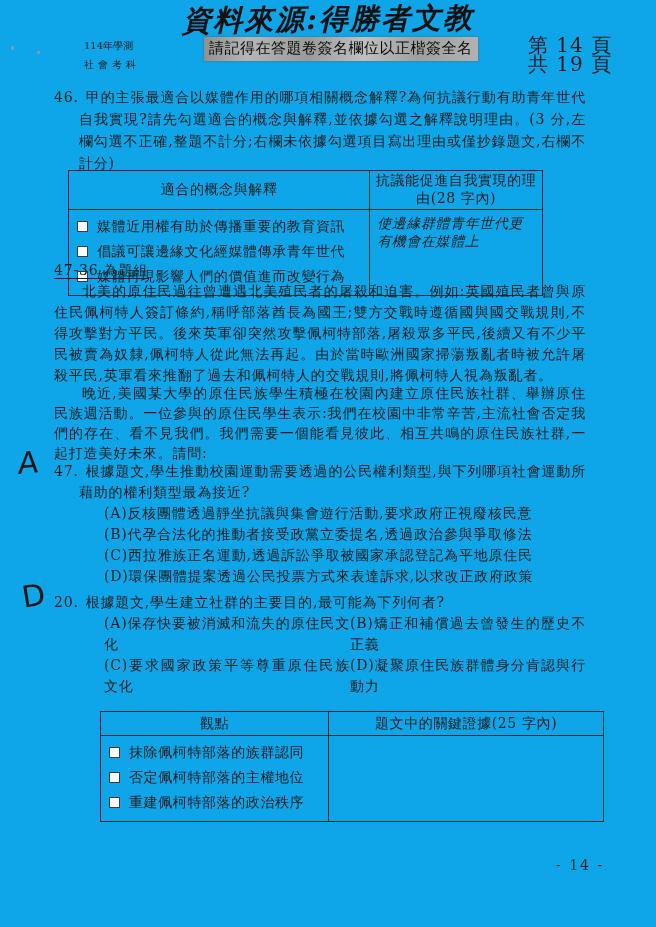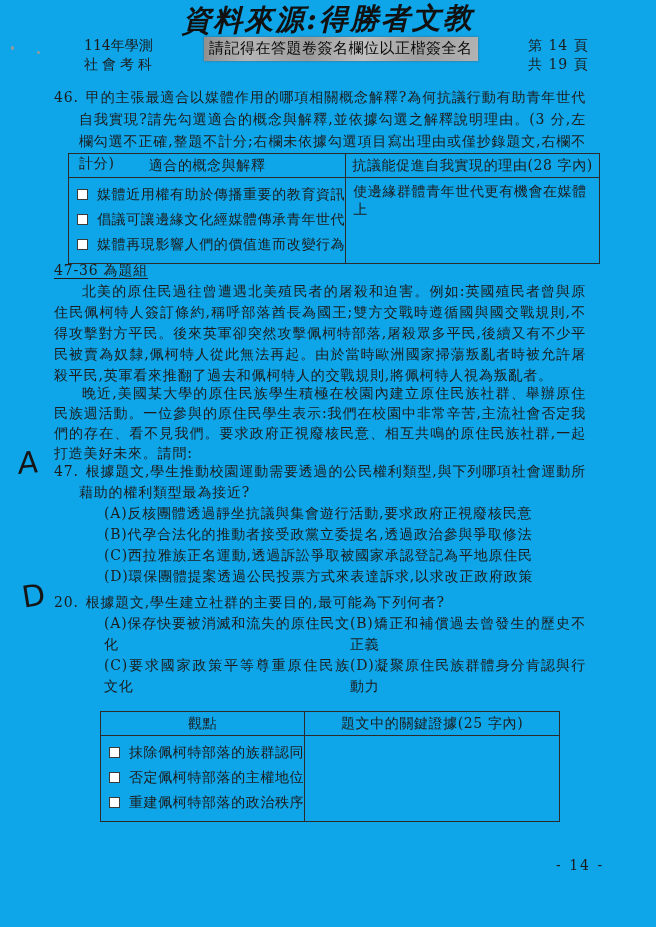--- a/index.html
+++ b/index.html
@@ -18,36 +18,36 @@
     position: absolute; top: 0px; left: 0; width: 100%;
     text-align: center;
     font-family: "DejaVu Serif", serif;
     font-size: 29px; font-weight: bold; font-style: italic;
     letter-spacing: 2px;
     transform: rotate(-0.6deg);
     color: #111;
   }
   .exam-info {
     position: absolute; left: 84px; top: 36px;
-    font-size: 14px; line-height: 19px;
+    font-size: 10px; line-height: 19px;
   }
   .exam-info .subject { letter-spacing: 4px; }
   .sig-note {
     position: absolute; left: 204px; top: 37px;
     font-size: 15px; font-weight: normal;
     padding: 2px 5px 3px 5px;
     letter-spacing: 0.5px;
     color: #0a0a0a;
     background: linear-gradient(93deg, #8f8f8f 0%, #b6b6b6 16%, #9a9a9a 38%,
                 #c0c0c0 58%, #9f9f9f 78%, #b2b2b2 100%);
     box-shadow: 0 0 2px rgba(90,90,90,.8);
   }
   .page-info {
     position: absolute; left: 528px; top: 36px;
-    font-size: 14px; line-height: 19px; letter-spacing: 1px;
+    font-size: 20px; line-height: 19px; letter-spacing: 1px;
   }
   .speck { position: absolute; background: #9a9a9a; border-radius: 50%; }
   .s1 { left: 11px; top: 46px; width: 3px; height: 4px; }
   .s2 { left: 37px; top: 51px; width: 3px; height: 3px; }
 
   
   .blk {
     position: absolute; left: 54px; width: 532px;
     font-size: 14px; line-height: 21px;
     letter-spacing: 0.8px;
@@ -68,31 +68,31 @@
     border-collapse: collapse;
     font-size: 14px;
     letter-spacing: 0.6px;
     border: 1.6px solid #2b2b2b;
   }
   table.tbl th, table.tbl td { border: 1.2px solid #2b2b2b; }
   table.tbl th {
     font-weight: normal; text-align: center;
     height: 24px; padding: 1px 4px;
   }
-  td.opt-cell { padding: 4px 0 6px 8px; vertical-align: top; margin-top: 22px; }
-  td.ans-cell { padding: 5px 7px; vertical-align: top; text-align: left; }
+  td.opt-cell { padding: 4px 24px 6px 8px; vertical-align: top; margin-top: 22px; }
+  td.ans-cell { padding: 5px 7px; vertical-align: top; text-align: left; font-style: italic; }
   .opt-line { line-height: 25px; white-space: nowrap; text-align: left; }
   .cb {
     display: inline-block; width: 11px; height: 11px;
     border: 1.4px solid #3a3a3a; background: #fff;
     margin-right: 9px; vertical-align: -1px;
   }
-  .t46 { left: 68px;  top: 153px; width: 532px; border-radius: 11px; }
+  .t46 { left: 68px;  top: 170px; width: 475px; border-radius: 11px; }
   .t46 .c1 { width: 274px; }
-  .t49 { left: 100px; top: 711px; width: 460px; }
+  .t49 { left: 100px; top: 711px; width: 504px; }
   .t49 .c1 { width: 194px; }
 
   
   .hand-ans {
     position: absolute;
     font-family: "DejaVu Sans", "Liberation Sans", sans-serif;
     font-size: 30px; font-weight: 400; color: #161616;
     text-indent: 0; letter-spacing: 0;
   }
   .handA { left: -36px; top: -9px; transform: rotate(-5deg) skewX(-6deg); }
@@ -161,21 +161,21 @@
         </td>
       </tr>
     </tbody>
   </table>
 
   <div class="blk group-heading pos-head">
     <span class="u">47-36 為題組</span>
   </div>
 
   <div class="blk passage pos-p1">北美的原住民過往曾遭遇北美殖民者的屠殺和迫害。例如:英國殖民者曾與原住民佩柯特人簽訂條約,稱呼部落酋長為國王;雙方交戰時遵循國與國交戰規則,不得攻擊對方平民。後來英軍卻突然攻擊佩柯特部落,屠殺眾多平民,後續又有不少平民被賣為奴隸,佩柯特人從此無法再起。由於當時歐洲國家掃蕩叛亂者時被允許屠殺平民,英軍看來推翻了過去和佩柯特人的交戰規則,將佩柯特人視為叛亂者。</div>
-  <div class="blk passage pos-p2">晚近,美國某大學的原住民族學生積極在校園內建立原住民族社群、舉辦原住民族週活動。一位參與的原住民學生表示:我們在校園中非常辛苦,主流社會否定我們的存在、看不見我們。要求政府正視廢核民意、相互共鳴的原住民族社群,一起打造美好未來。請問:</div>
+  <div class="blk passage pos-p2">晚近,美國某大學的原住民族學生積極在校園內建立原住民族社群、舉辦原住民族週活動。一位參與的原住民學生表示:我們在校園中非常辛苦,主流社會否定我們的存在、看不見我們。我們需要一個能看見彼此、相互共鳴的原住民族社群,一起打造美好未來。請問:</div>
 
   <div class="blk q-par pos-q47">
     <span class="hand-ans handA">A</span>
     <span class="qnum">47.</span><span>根據題文,學生推動校園運動需要透過的公民權利類型,與下列哪項社會運動所藉助的權利類型最為接近?</span>
     <div class="opt">(A)反核團體透過靜坐抗議與集會遊行活動,要求政府正視廢核民意</div>
     <div class="opt">(B)代孕合法化的推動者接受政黨立委提名,透過政治參與爭取修法</div>
     <div class="opt">(C)西拉雅族正名運動,透過訴訟爭取被國家承認登記為平地原住民</div>
     <div class="opt">(D)環保團體提案透過公民投票方式來表達訴求,以求改正政府政策</div>
   </div>
 

